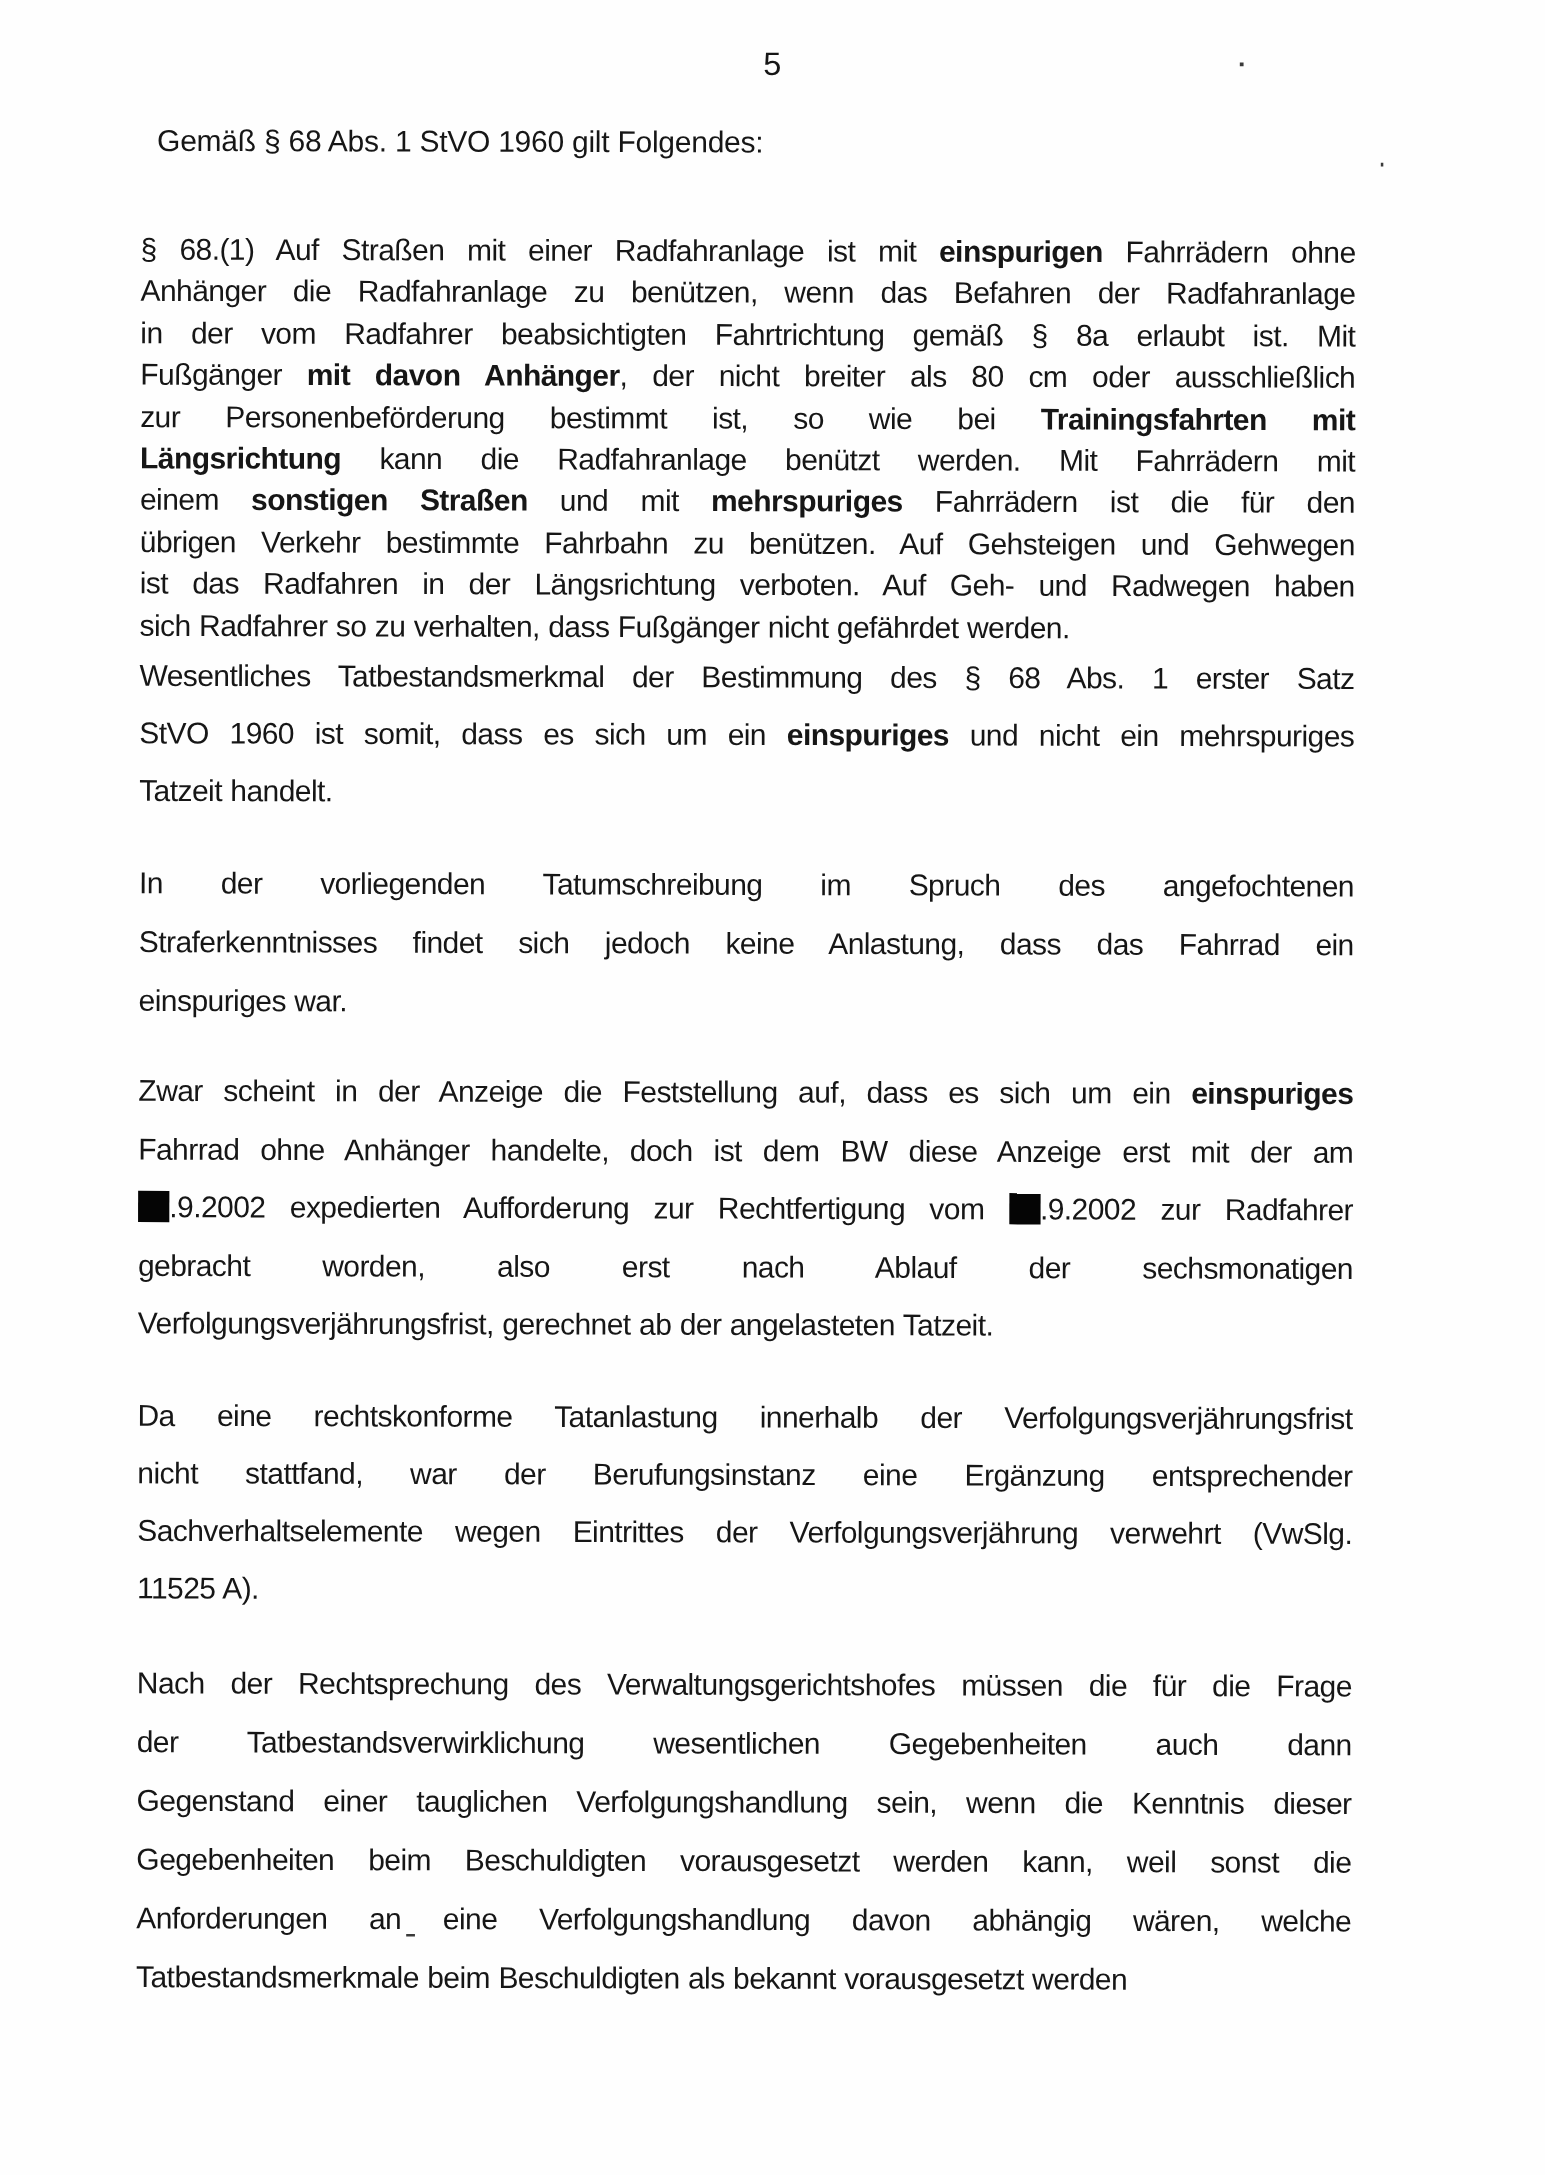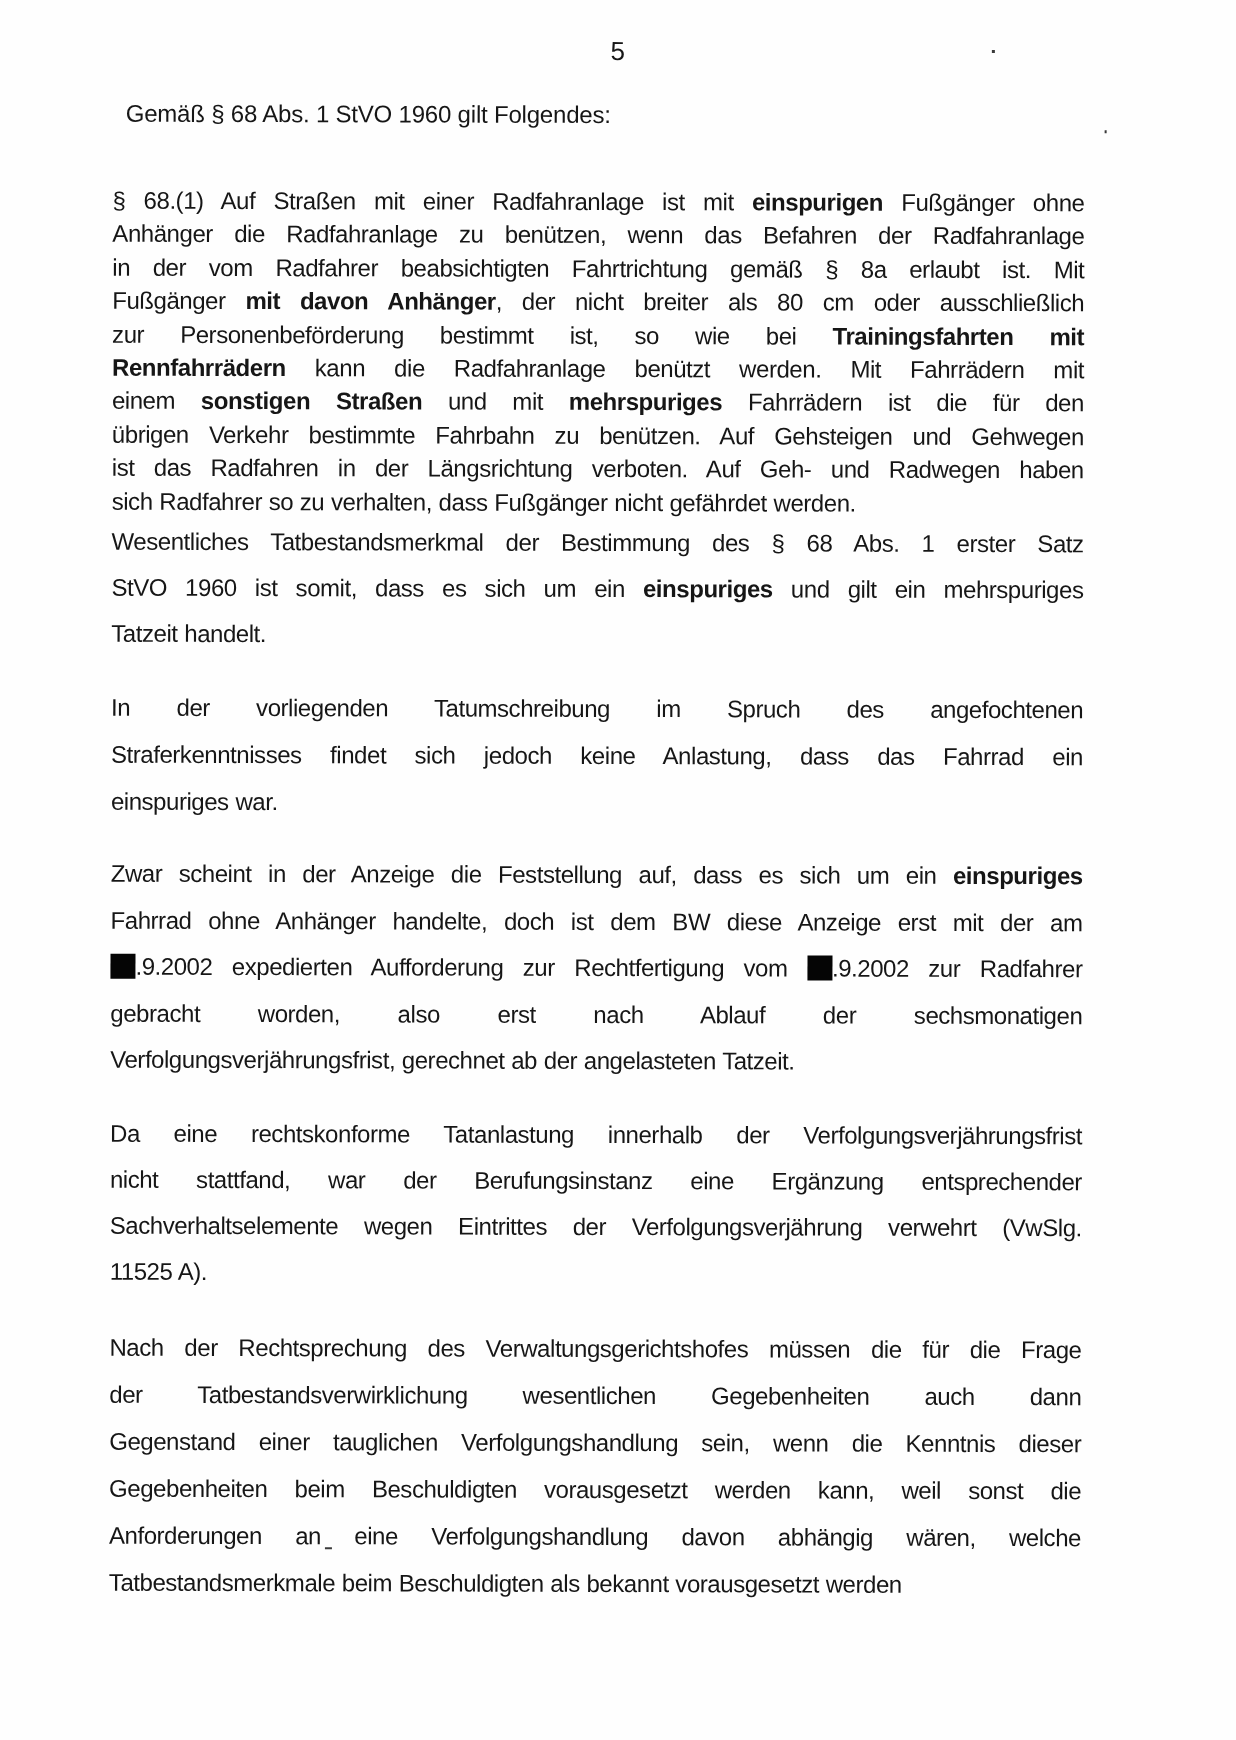--- a/index.html
+++ b/index.html
@@ -66,34 +66,34 @@
   .speck-c { top: 129px; left: 1105px; width: 2px; height: 3px; }
 </style>
 </head>
 <body>
 
 <div class="page">
   <div class="sheet">
     <div class="page-number">5</div>
     <div class="intro">Gemäß § 68 Abs. 1 StVO 1960 gilt Folgendes:</div>
     <div class="para p1">
-        <div class="line"><span>§ 68.(1) Auf Straßen mit einer Radfahranlage ist mit </span><span class="bold">einspurigen</span><span> Fußgänger ohne</span></div>
+        <div class="line"><span>§ 68.(1) Auf Straßen mit einer Radfahranlage ist mit </span><span class="bold">einspurigen</span><span> Fahrrädern ohne</span></div>
         <div class="line"><span>Anhänger die Radfahranlage zu benützen, wenn das Befahren der Radfahranlage</span></div>
         <div class="line"><span>in der vom Radfahrer beabsichtigten Fahrtrichtung gemäß § 8a erlaubt ist. Mit</span></div>
         <div class="line"><span>Fußgänger </span><span class="bold">mit davon Anhänger</span><span>, der nicht breiter als 80 cm oder ausschließlich</span></div>
         <div class="line"><span>zur Personenbeförderung bestimmt ist, so wie bei </span><span class="bold">Trainingsfahrten mit</span></div>
-        <div class="line"><span class="bold">Rennfahrrädern</span><span> kann die Radfahranlage benützt werden. Mit Fahrrädern mit</span></div>
+        <div class="line"><span class="bold">Längsrichtung</span><span> kann die Radfahranlage benützt werden. Mit Fahrrädern mit</span></div>
         <div class="line"><span>einem </span><span class="bold">sonstigen Straßen</span><span> und mit </span><span class="bold">mehrspuriges</span><span> Fahrrädern ist die für den</span></div>
         <div class="line"><span>übrigen Verkehr bestimmte Fahrbahn zu benützen. Auf Gehsteigen und Gehwegen</span></div>
         <div class="line"><span>ist das Radfahren in der Längsrichtung verboten. Auf Geh- und Radwegen haben</span></div>
         <div class="line last"><span>sich Radfahrer so zu verhalten, dass Fußgänger nicht gefährdet werden.</span></div>
       </div>
     <div class="para p2">
         <div class="line"><span>Wesentliches Tatbestandsmerkmal der Bestimmung des § 68 Abs. 1 erster Satz</span></div>
-        <div class="line"><span>StVO 1960 ist somit, dass es sich um ein </span><span class="bold">einspuriges</span><span> und gilt ein mehrspuriges</span></div>
+        <div class="line"><span>StVO 1960 ist somit, dass es sich um ein </span><span class="bold">einspuriges</span><span> und nicht ein mehrspuriges</span></div>
         <div class="line last"><span>Tatzeit handelt.</span></div>
       </div>
     <div class="para p3">
         <div class="line"><span>In der vorliegenden Tatumschreibung im Spruch des angefochtenen</span></div>
         <div class="line"><span>Straferkenntnisses findet sich jedoch keine Anlastung, dass das Fahrrad ein</span></div>
         <div class="line last"><span>einspuriges war.</span></div>
       </div>
     <div class="para p4">
         <div class="line"><span>Zwar scheint in der Anzeige die Feststellung auf, dass es sich um ein </span><span class="bold">einspuriges</span></div>
         <div class="line"><span>Fahrrad ohne Anhänger handelte, doch ist dem BW diese Anzeige erst mit der am</span></div>

